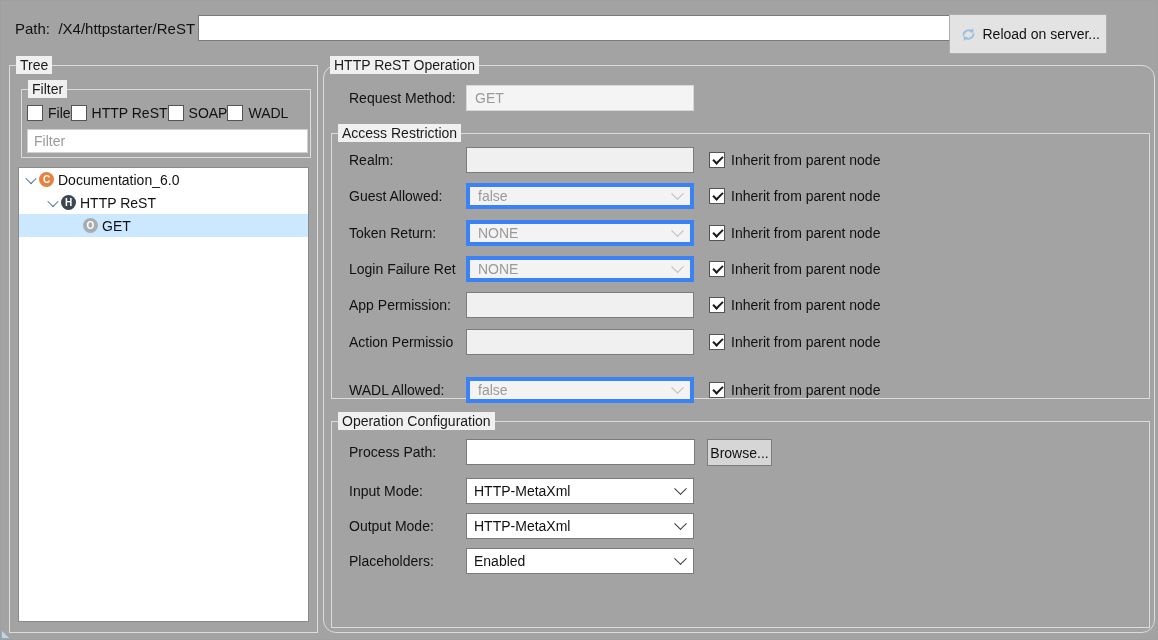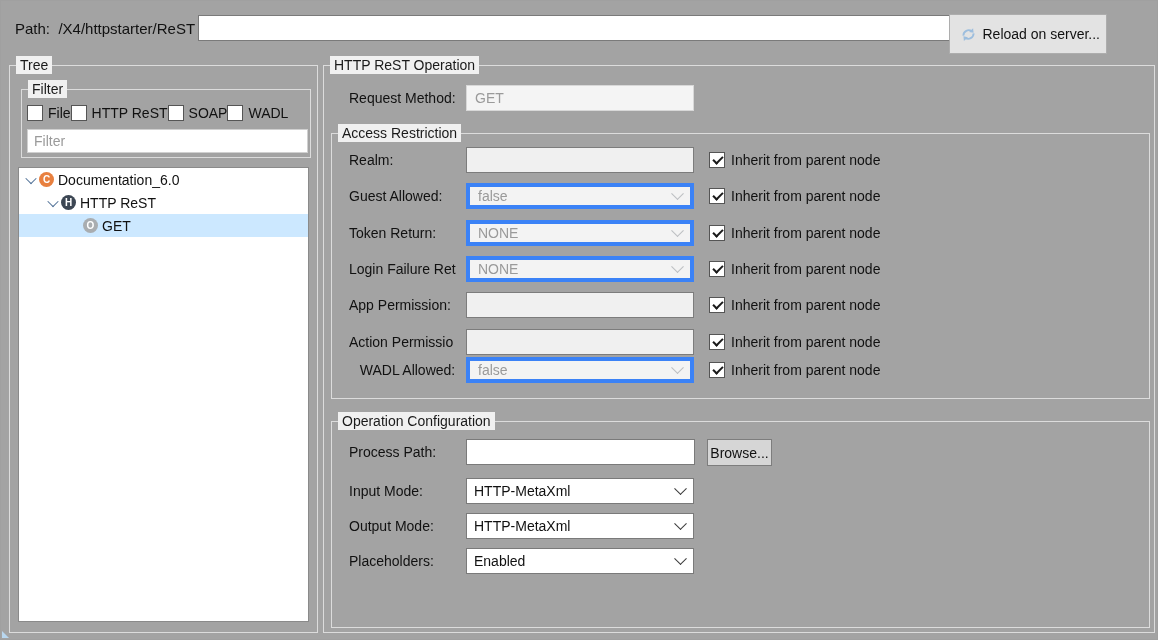--- a/index.html
+++ b/index.html
@@ -114,21 +114,21 @@
       <span class="nicon h">H</span>
       <span>HTTP ReST</span>
     </div>
     <div class="trow selected" style="padding-left:48px;">
       <span class="texp"></span>
       <span class="nicon o">O</span>
       <span>GET</span>
     </div>
   </div>
 
-  <div class="groupbox" style="left:322px;top:64px;width:830px;height:566px;">
+  <div class="groupbox" style="left:322px;top:64px;width:830px;height:566px;border-radius:13px;">
     <span class="gb-label">HTTP ReST Operation</span>
   </div>
 
   <div class="frow" style="left:348px;top:84px;">
     <span class="flabel">Request Method:</span>
     <div class="field dis-text">
       <span>GET</span>
     </div>
   </div>
 
@@ -210,21 +210,21 @@
         <span></span>
       </div>
     <label class="inherit">
       <span class="cb-box checked">
           <span class="mark"></span>
         </span>
       <span>Inherit from parent node</span>
     </label>
   </div>
 
-  <div class="frow" style="left:348px;top:356px;text-align:center;">
+  <div class="frow" style="left:348px;top:376px;">
     <span class="flabel">WADL Allowed:</span>
     <div class="field dis-combo">
       <span>false</span>
       <span class="chev dis"></span>
     </div>
     <label class="inherit">
       <span class="cb-box checked">
           <span class="mark"></span>
         </span>
       <span>Inherit from parent node</span>

